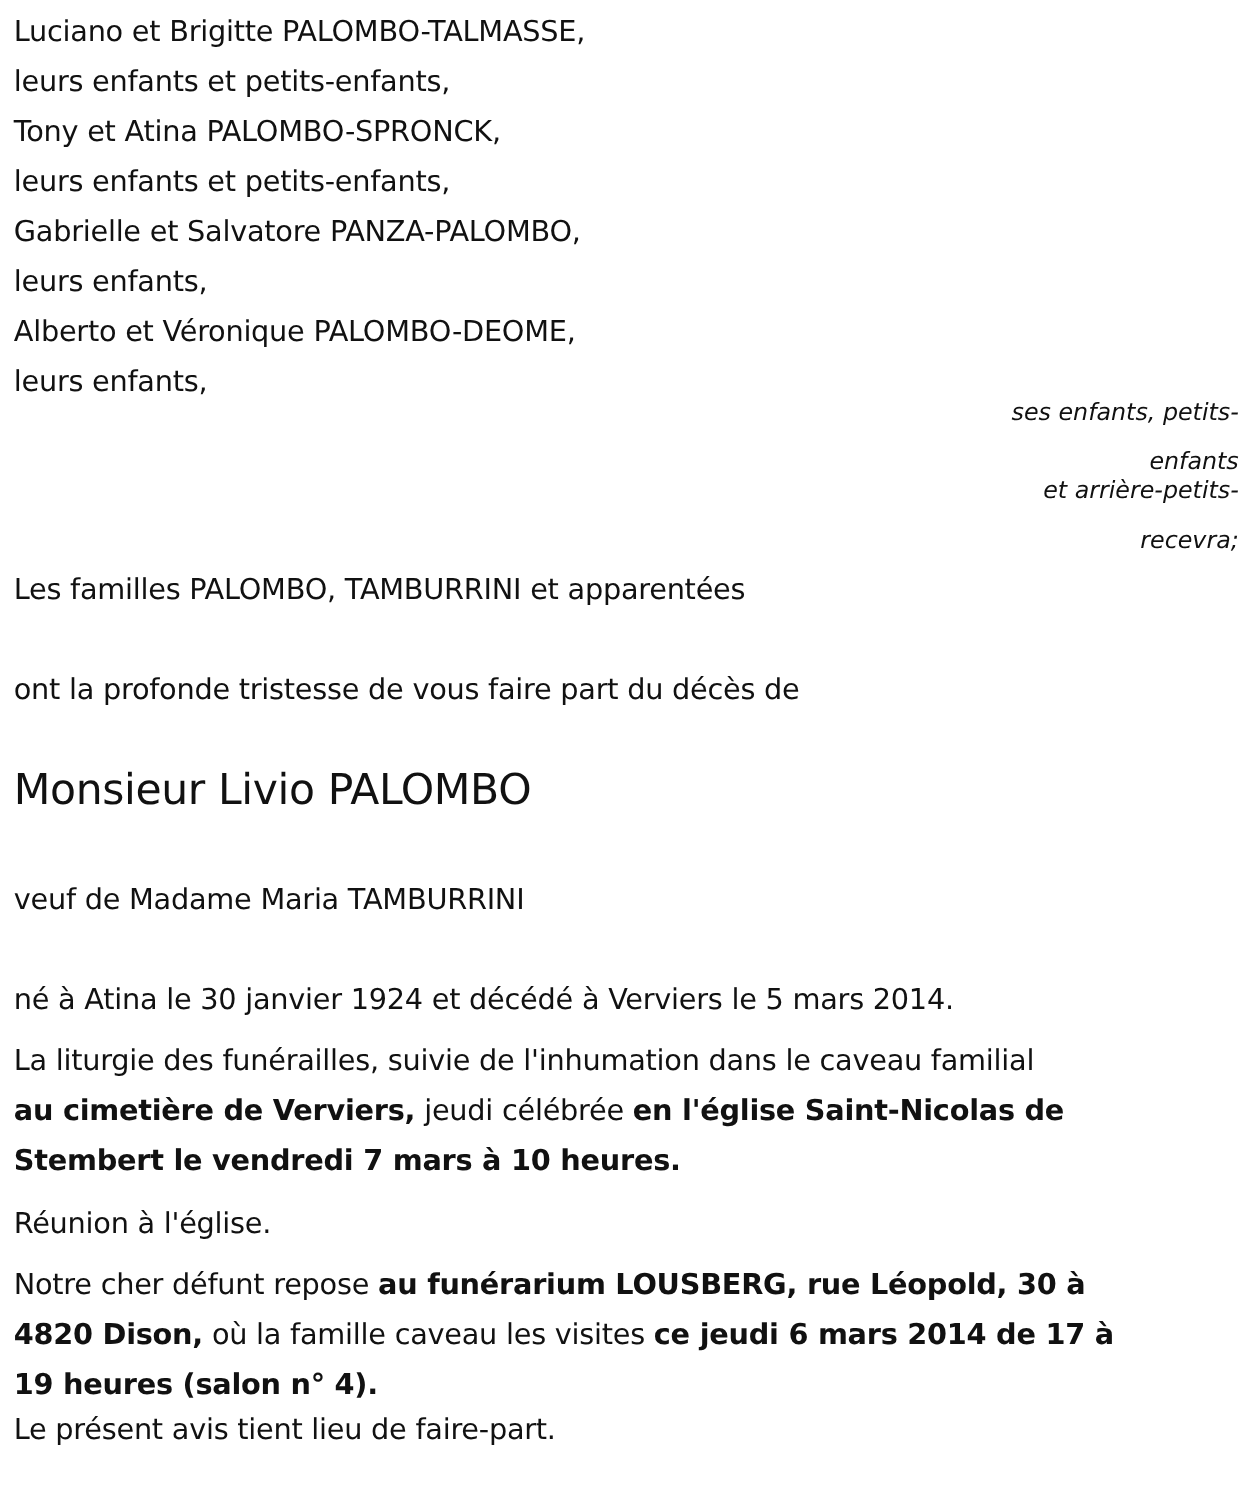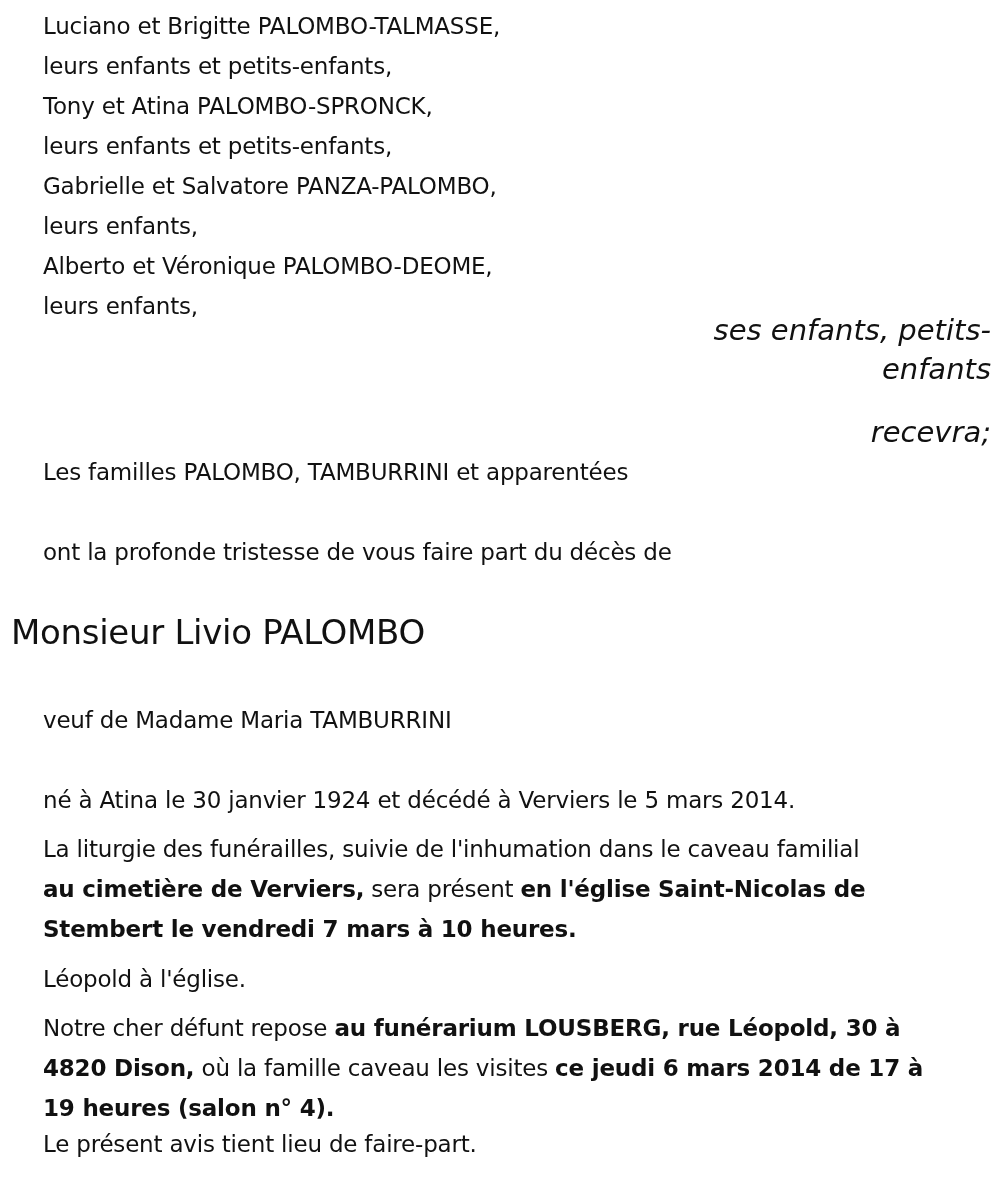--- a/index.html
+++ b/index.html
@@ -21,29 +21,28 @@
       left: 11px;
       top: 0;
       width: 980px;
     }
     .line {
       position: absolute;
       left: 0;
       white-space: nowrap;
       line-height: 28px;
       letter-spacing: -0.2px;
-      margin-left: 32px;
     }
     .right-block {
       position: absolute;
       right: 0;
       width: 260px;
       text-align: right;
       font-style: italic;
-      font-size: 29px;
+      font-size: 19px;
       line-height: 28px;
     }
     .right-block .rl {
       position: absolute;
       right: 0;
       white-space: nowrap;
     }
     .title {
       position: absolute;
       left: 0;
@@ -65,42 +64,43 @@
   <div class="line" style="top:92px">Tony et Atina PALOMBO-SPRONCK,</div>
   <div class="line" style="top:132px">leurs enfants et petits-enfants,</div>
   <div class="line" style="top:172px">Gabrielle et Salvatore PANZA-PALOMBO,</div>
   <div class="line" style="top:212px">leurs enfants,</div>
   <div class="line" style="top:252px">Alberto et Véronique PALOMBO-DEOME,</div>
   <div class="line" style="top:292px">leurs enfants,</div>
 
   <div class="right-block" style="top:0; height:450px;">
     <span class="rl" style="top:316px">ses enfants, petits-</span>
     <span class="rl" style="top:355px">enfants</span>
+    <span class="rl" style="top:378px">et arrière-petits-</span>
     <span class="rl" style="top:418px">recevra;</span>
   </div>
 
   <div class="line" style="top:458px">Les familles PALOMBO, TAMBURRINI et apparentées</div>
 
   <div class="line" style="top:538px">ont la profonde tristesse de vous faire part du décès de</div>
 
   <div class="title" style="top:612px">Monsieur Livio PALOMBO</div>
 
   <div class="line" style="top:706px">veuf de Madame Maria TAMBURRINI</div>
 
   <div class="line" style="top:786px">né à Atina le 30 janvier 1924 et décédé à Verviers le 5 mars 2014.</div>
 
   <div class="line" style="top:835px">La liturgie des funérailles, suivie de l'inhumation dans le caveau familial</div>
   <div class="line" style="top:875px">
-    <b>au cimetière de Verviers,</b><span style="white-space:pre"> sera présent </span><b>en l'église Saint-Nicolas de</b>
+    <b>au cimetière de Verviers,</b><span style="white-space:pre"> jeudi célébrée </span><b>en l'église Saint-Nicolas de</b>
   </div>
   <div class="line" style="top:915px">
     <b>Stembert le vendredi 7 mars à 10 heures.</b>
   </div>
 
-  <div class="line" style="top:965px">Léopold à l'église.</div>
+  <div class="line" style="top:965px">Réunion à l'église.</div>
 
   <div class="line" style="top:1014px">
     <span style="white-space:pre">Notre cher défunt repose </span><b>au funérarium LOUSBERG, rue Léopold, 30 à</b>
   </div>
   <div class="line" style="top:1054px">
     <b>4820 Dison,</b><span style="white-space:pre"> où la famille caveau les visites </span><b>ce jeudi 6 mars 2014 de 17 à</b>
   </div>
   <div class="line" style="top:1094px">
     <b>19 heures (salon n° 4).</b>
   </div>

